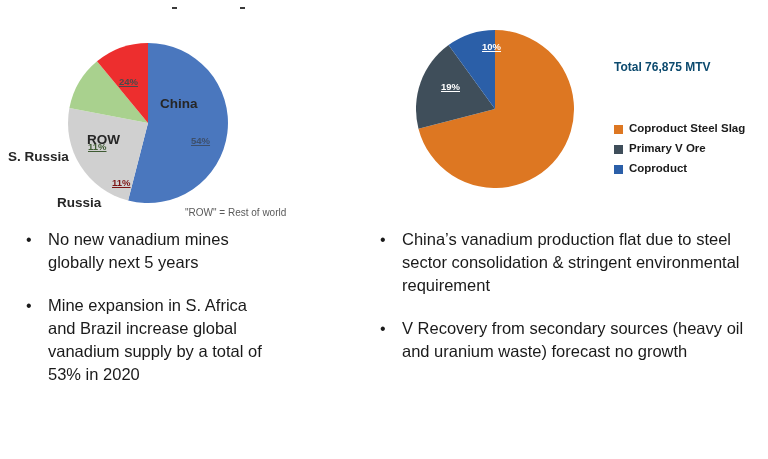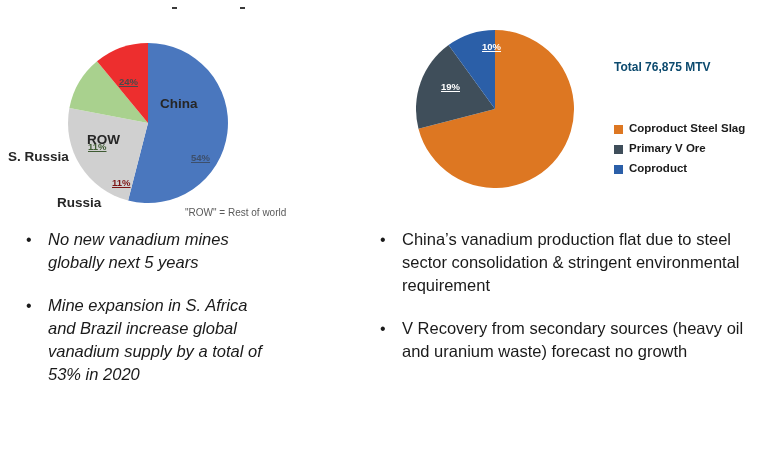--- a/index.html
+++ b/index.html
@@ -67,21 +67,21 @@
   }
   .pie-cat {
     position: absolute;
     font-size: 13.5px;
     font-weight: bold;
     color: #262626;
     white-space: nowrap;
   }
 
   
-  #pct-china   { left: 191px; top: 142px; color: #3d4f6b; }
+  #pct-china   { left: 191px; top: 125px; color: #3d4f6b; }
   #pct-row     { left: 119px; top: 66px;  color: #4a4a4a; text-align: right; }
   #pct-safrica { left: 88px;  top: 131px; color: #3f5b33; }
 
   
   #cat-china   { left: 160px; top: 86px;  }
   #cat-row     { left: 87px;  top: 86px; margin-top: 36px;  }
   #cat-safrica { left: 8px;   top: 139px; }
   #cat-russia  { left: 57px;  top: 185px; }
 
   #row-footnote {
@@ -154,21 +154,21 @@
     line-height: 23px;
     color: #1a1a1a;
     text-align: left;
     padding-left: 4px;
   }
   .bullet-text {
     font-size: 16.5px;
     line-height: 23px;
     color: #1a1a1a;
   }
-  #bullets-left .bullet-text  { max-width: 214px; font-style: italic; }
+  #bullets-left .bullet-text  { max-width: 214px; }
   #bullets-right .bullet-text { max-width: 350px; }
 </style>
 </head>
 <body>
 
 <div class="abs nosel" id="clipped-line">
   <div class="frag a"></div>
   <div class="frag b"></div>
 </div>
 

